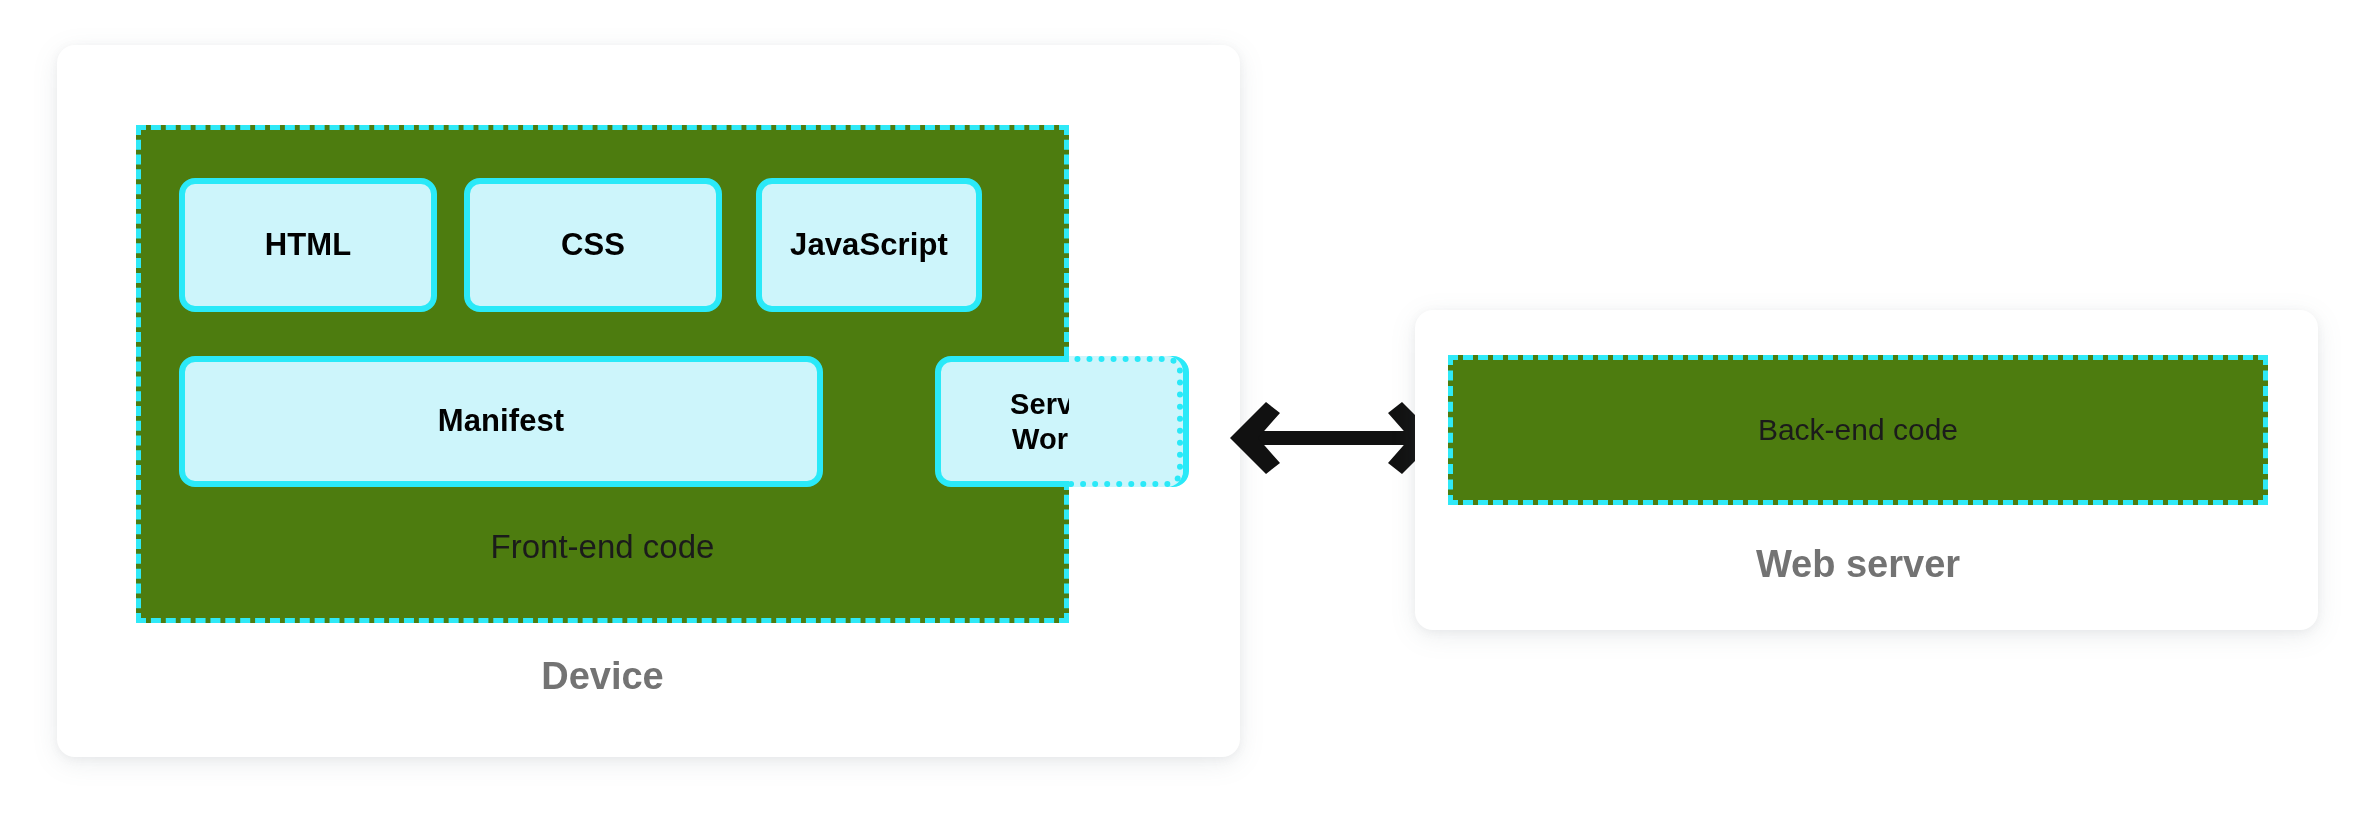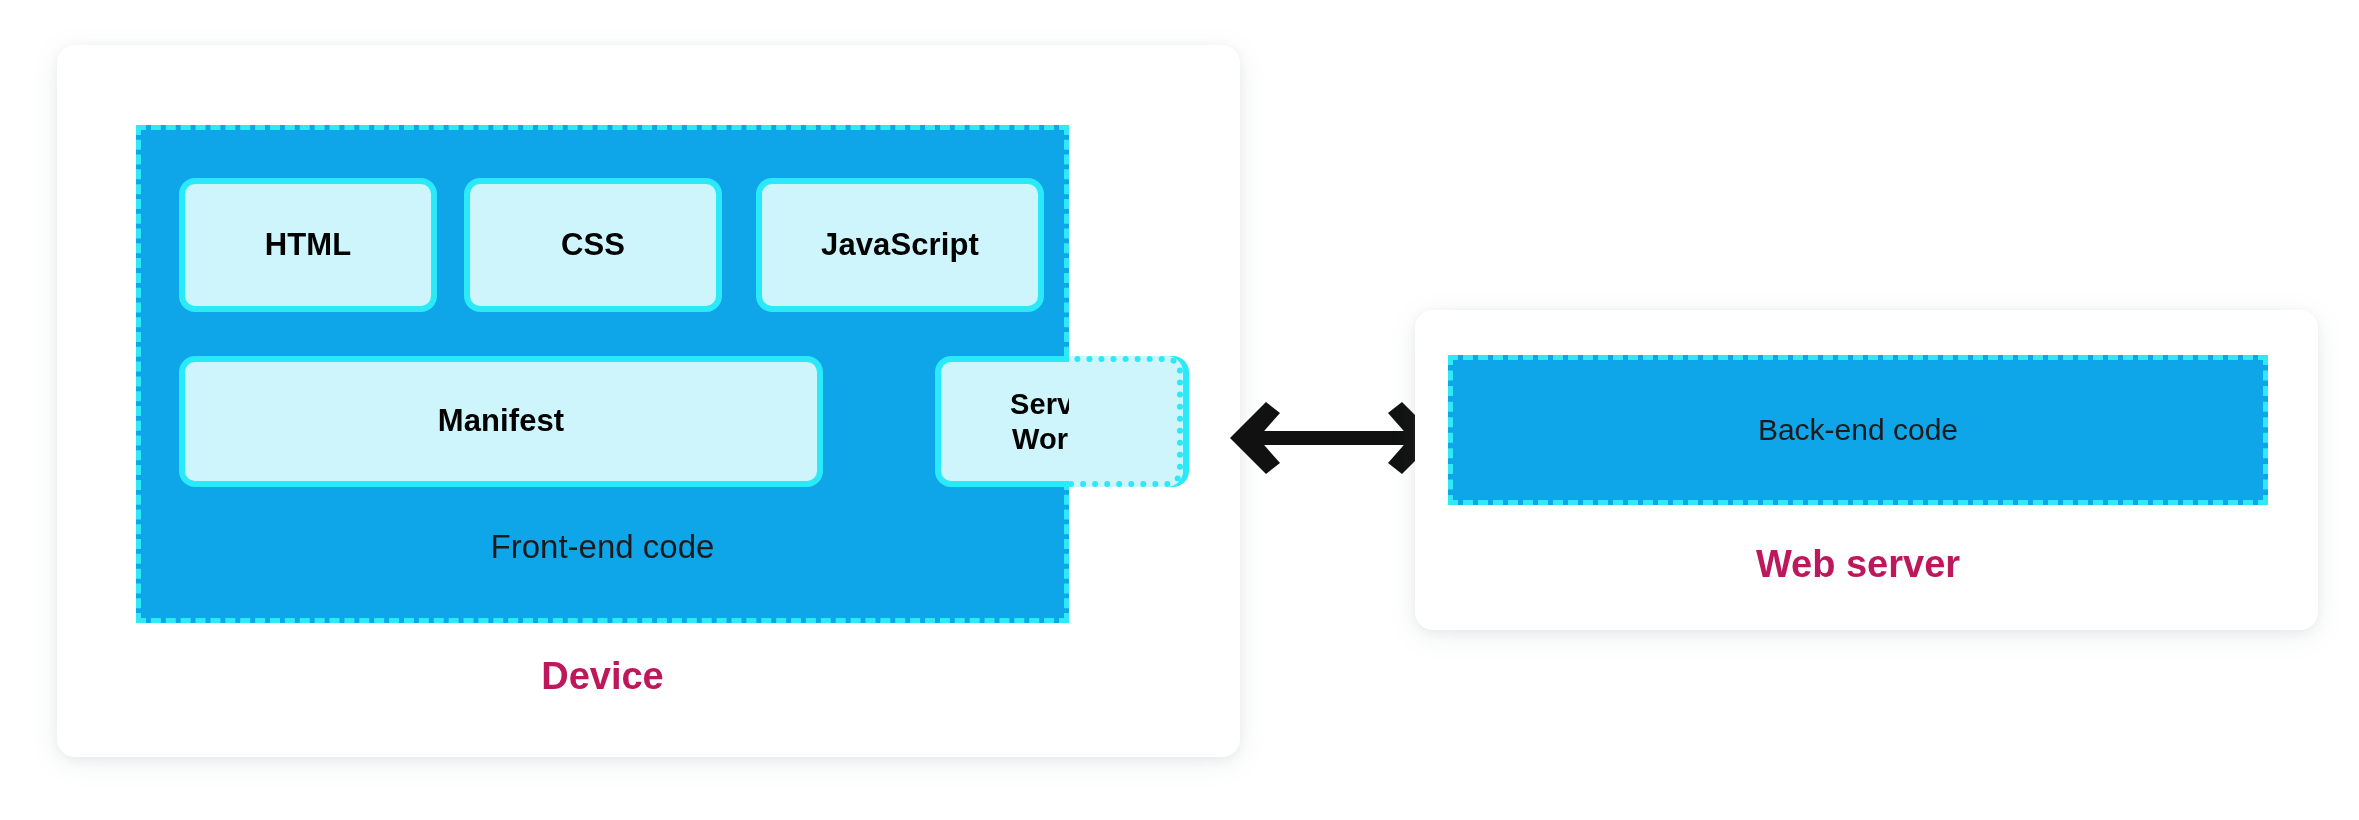--- a/index.html
+++ b/index.html
@@ -41,21 +41,21 @@
   #webserver-card {
     left: 1415px;
     top: 310px;
     width: 903px;
     height: 320px;
   }
 
   
   .dashed-region {
     position: absolute;
-    background: #0ea5e9;
+    background: #4d7c0f;
     border: 5px dashed #2fe9f7;
     box-sizing: border-box;
   }
 
   #frontend-region {
     left: 136px;
     top: 125px;
     width: 933px;
     height: 498px;
   }
@@ -77,21 +77,21 @@
     border: 6px solid #2ae9f8;
     border-radius: 16px;
     box-sizing: border-box;
     display: flex;
     align-items: center;
     justify-content: center;
   }
 
   #html-box   { left: 179px; top: 178px; width: 258px; height: 134px; }
   #css-box    { left: 464px; top: 178px; width: 258px; height: 134px; }
-  #js-box     { left: 756px; top: 178px; width: 288px; height: 134px; }
+  #js-box     { left: 756px; top: 178px; width: 226px; height: 134px; }
   #manifest-box { left: 179px; top: 356px; width: 644px; height: 131px; }
 
   
   #serviceworker-box {
     position: absolute;
     left: 935px;
     top: 356px;
     width: 254px;
     height: 131px;
     background: #cdf5fb;
@@ -152,21 +152,21 @@
   }
   #backend-caption {
     font-size: 30px;
   }
 
   
   .card-title {
     position: absolute;
     font-size: 38px;
     font-weight: bold;
-    color: #be185d;
+    color: #737373;
     text-align: center;
     white-space: nowrap;
   }
   #device-title {
     left: 136px;
     top: 655px;
     width: 933px;
   }
   #webserver-title {
     left: 1448px;

